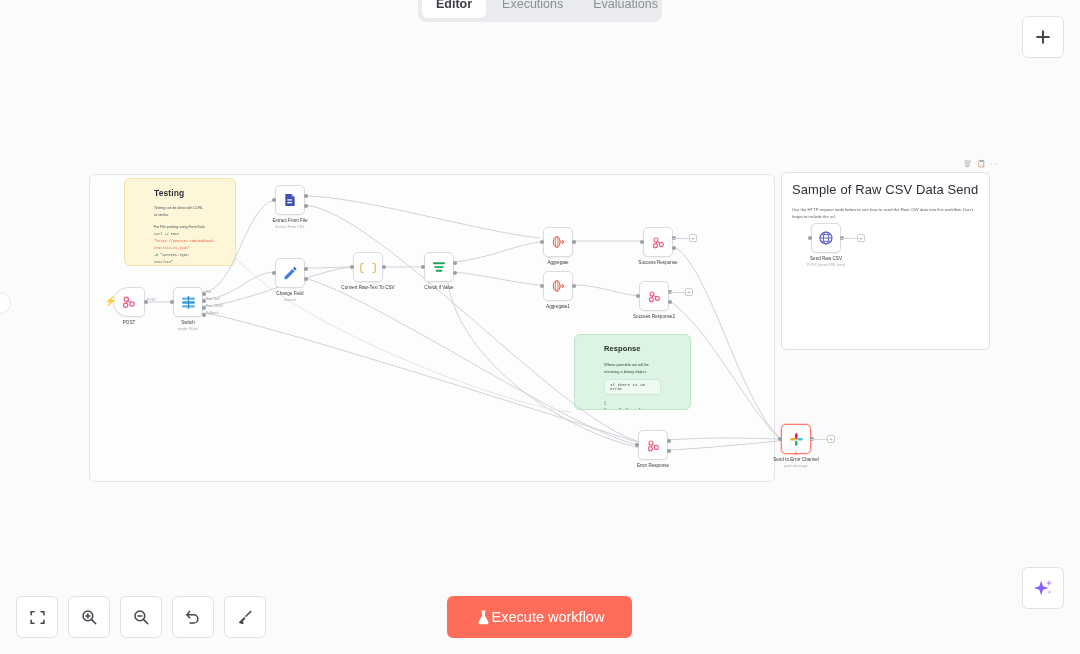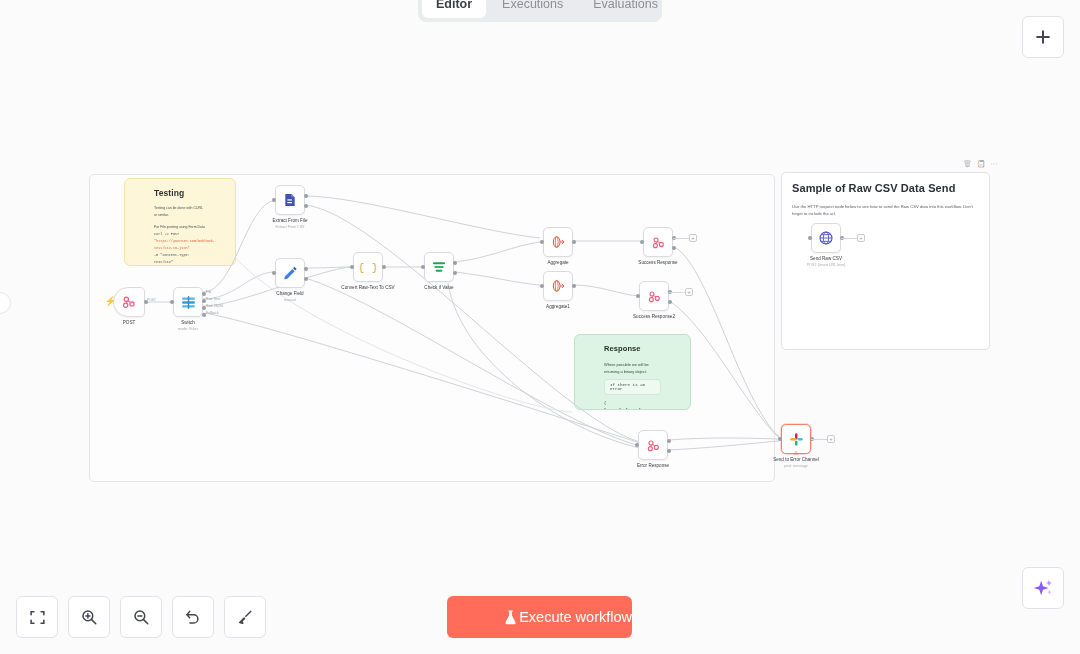--- a/index.html
+++ b/index.html
@@ -49,21 +49,21 @@
   #sticky-main {
     left: 89px; top: 174px; width: 686px; height: 308px;
     background: rgba(255,255,255,.55); border: 1px solid #e3e5e9;
     border-radius: 5px; z-index: 0;
   }
   #sticky-raw {
     left: 781px; top: 172px; width: 209px; height: 178px;
     background: #ffffff; border: 1px solid #e0e2e7;
     border-radius: 5px; padding: 9px 10px;
   }
-  #sticky-raw h3 { font-size: 11px; font-weight: 700; color: #2d3038; }
+  #sticky-raw h3 { font-size: 13px; font-weight: 400; color: #2d3038; }
   #sticky-raw p { font-size: 4.2px; color: #585c64; line-height: 1.75; width: 185px;}
 
   #sticky-response {
     left: 574px; top: 334px; width: 117px; height: 76px;
     background: #ddf3e4; border-color: #bfe3ca;
   }
   #sticky-response h3 { font-size: 7.5px; margin-bottom: 8px; color:#233028;}
   #sticky-response p { font-size: 3.9px; color:#3b4a40; line-height:1.8;}
   .codebox {
     background: #eefaf1; border: 1px solid #cfead8; border-radius: 3px;
@@ -122,21 +122,21 @@
   
   #toolbar { position: absolute; left: 16px; bottom: 16px; display: flex; gap: 10px; z-index: 10;}
   .tbtn {
     width: 42px; height: 42px; background: #fff; border: 1px solid #e0e2e7;
     border-radius: 6px; display: flex; align-items: center; justify-content: center;
   }
   
   #execute {
     position: absolute; left: 447px; bottom: 16px; z-index: 10;
     width: 185px; height: 42px; border-radius: 6px;
-    display: flex; align-items: center; justify-content: flex-end; gap: 0;
+    display: flex; align-items: center; justify-content: center; gap: 0;
     color: #fff; font-size: 14.5px;
   }
   
   #addbtn {
     position: absolute; right: 16px; top: 16px; width: 42px; height: 42px;
     background: #fff; border: 1px solid #e0e2e7; border-radius: 6px;
     display: flex; align-items: center; justify-content: center; z-index: 10;
   }
   #aibtn {
     position: absolute; right: 16px; bottom: 45px; width: 42px; height: 42px;

